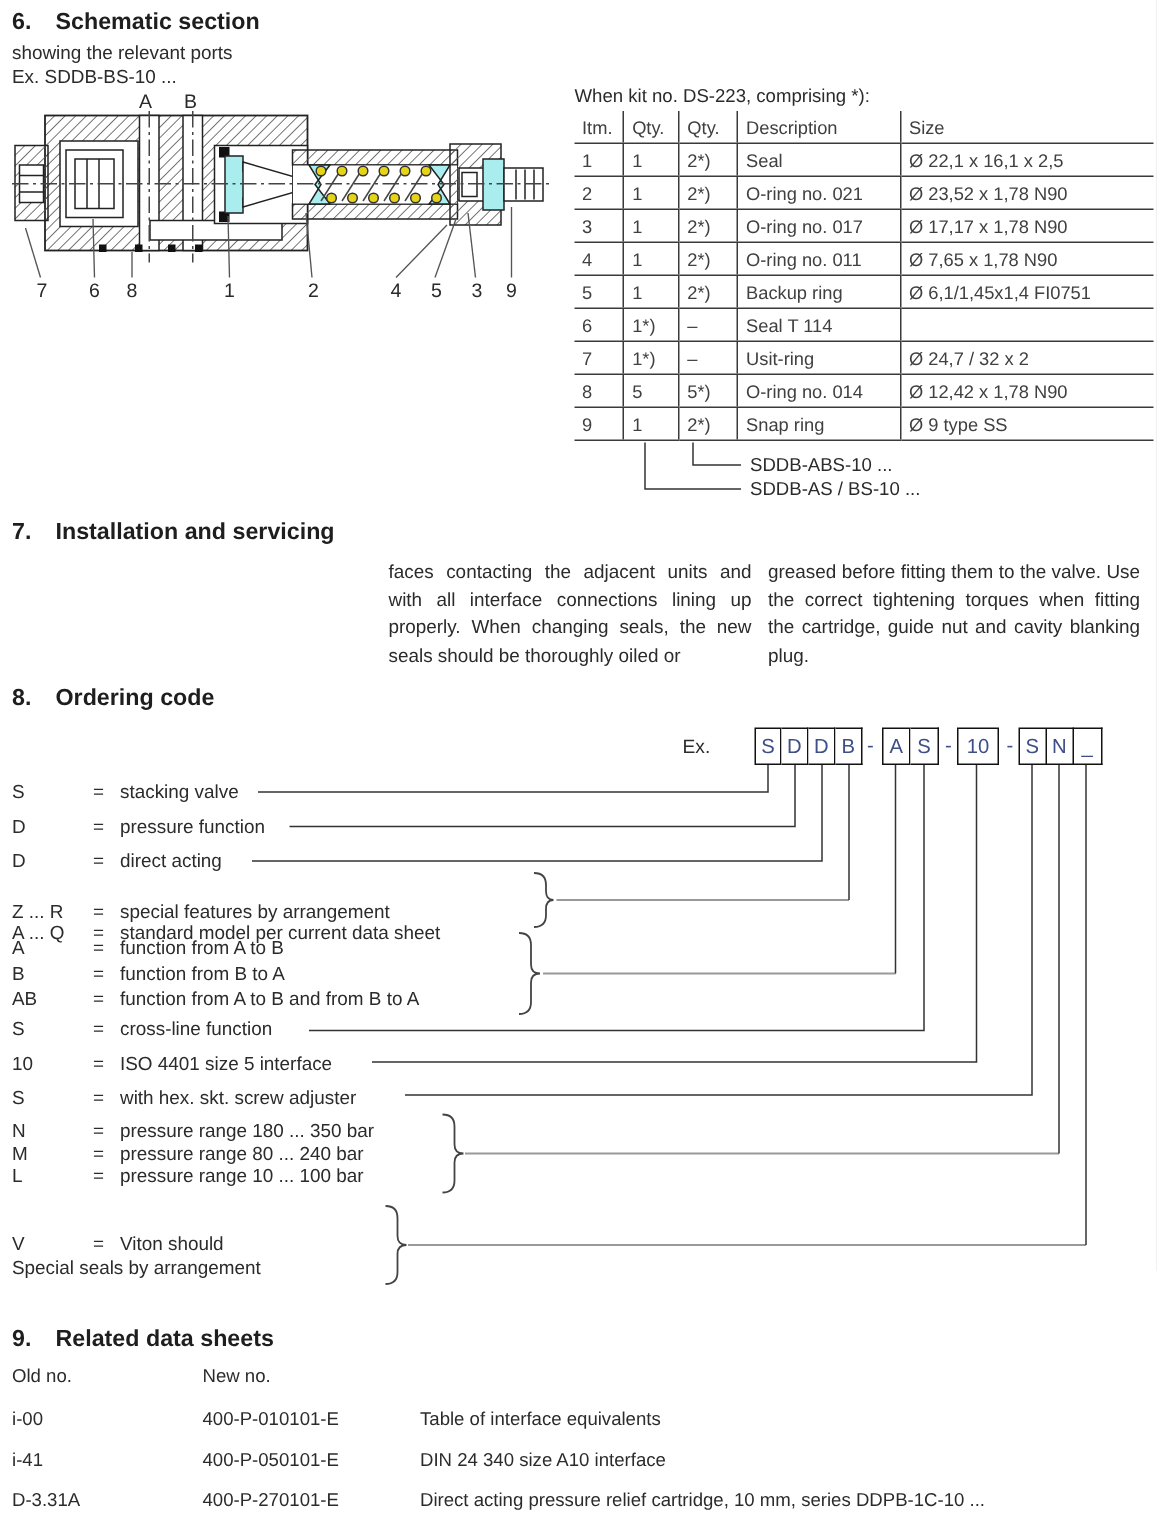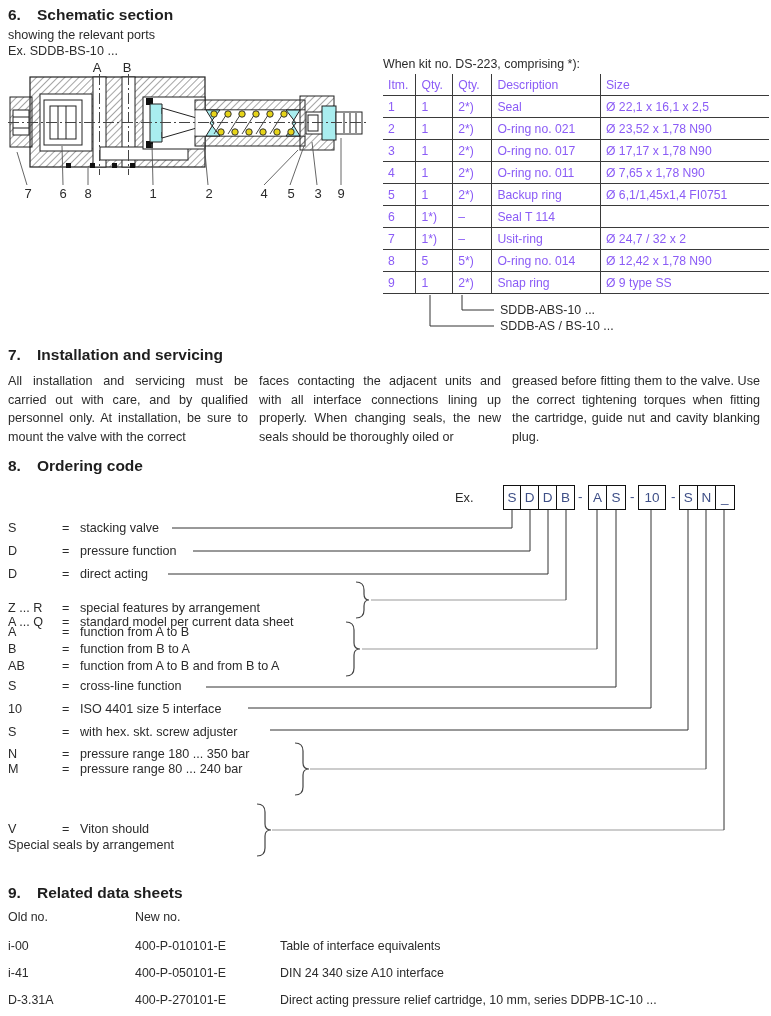--- a/index.html
+++ b/index.html
@@ -7,21 +7,21 @@
     position:relative;width:771px;height:1016px;background:#ffffff;
     font-family:"Liberation Sans", sans-serif;color:#2b2b2b;overflow:hidden;
     margin:0 auto;
   }
   .abs{position:absolute;}
   .heading{display:flex;font-weight:bold;font-size:15.5px;color:#1e1e1e;}
   .heading .num{width:29px;flex:0 0 29px;}
   .sub{font-size:12.6px;line-height:16px;}
   
   .sealkit-title{font-size:12.4px;margin-bottom:3px;}
-  table.sealkit{border-collapse:collapse;font-size:12.2px;color:#8b5cf6;}
+  table.sealkit{border-collapse:collapse;font-size:12.2px;color:#404040;}
   table.sealkit td{border-bottom:1px solid #3a3a3a;padding:3px 5px 3px 5px;height:15px;white-space:nowrap;}
   table.sealkit td + td{border-left:1px solid #3a3a3a;}
   
   .coltext{font-size:12.6px;line-height:18.6px;text-align:justify;}
   
   .ocrow{position:absolute;font-size:12.6px;line-height:16px;white-space:nowrap;}
   .ocrow .code{display:inline-block;width:54px;}
   .ocrow .eq{display:inline-block;width:18px;}
   .boxgroup{position:absolute;display:flex;height:25px;}
   .obox{box-sizing:border-box;border:1.5px solid #111;border-left:none;
@@ -243,21 +243,20 @@
       <polyline points="462,295 462,310 494,310"></polyline>
     </g>
     <text x="500" y="314" font-size="12.4" fill="#2b2b2b">SDDB-ABS-10 ...</text>
     <text x="500" y="330" font-size="12.4" fill="#2b2b2b">SDDB-AS / BS-10 ...</text>
   </svg>
 
   <div class="abs heading" style="left:8px;top:346px;">
     <span class="num">7.</span>
     <span>Installation and servicing</span>
   </div>
-  <div class="abs coltext" style="left:8px;top:372px;width:240px;">All installation and servicing must be carried out with care, and by qualified personnel only. At installation, be sure to mount the valve with the correct</div>
   <div class="abs coltext" style="left:259px;top:372px;width:242px;">faces contacting the adjacent units and with all interface connections lining up properly. When changing seals, the new seals should be thoroughly oiled or</div>
   <div class="abs coltext" style="left:512px;top:372px;width:248px;">greased before fitting them to the valve. Use the correct tightening torques when fitting the cartridge, guide nut and cavity blanking plug.</div>
 
   <div class="abs heading" style="left:8px;top:457px;">
     <span class="num">8.</span>
     <span>Ordering code</span>
   </div>
 
   <div class="exlabel" style="left:455px;top:490px;">Ex.</div>
 
@@ -289,20 +288,21 @@
   <div class="ocrow" style="left:8px;top:596px;margin-top:18px;"><span class="code">A ... Q</span><span class="eq">=</span><span>standard model per current data sheet</span></div>
   <div class="ocrow" style="left:8px;top:600px;"><span class="code">Z ... R</span><span class="eq">=</span><span>special features by arrangement</span></div>
   <div class="ocrow" style="left:8px;top:624px;"><span class="code">A</span><span class="eq">=</span><span>function from A to B</span></div>
   <div class="ocrow" style="left:8px;top:641px;"><span class="code">B</span><span class="eq">=</span><span>function from B to A</span></div>
   <div class="ocrow" style="left:8px;top:658px;"><span class="code">AB</span><span class="eq">=</span><span>function from A to B and from B to A</span></div>
   <div class="ocrow" style="left:8px;top:678px;"><span class="code">S</span><span class="eq">=</span><span>cross-line function</span></div>
   <div class="ocrow" style="left:8px;top:701px;"><span class="code">10</span><span class="eq">=</span><span>ISO 4401 size 5 interface</span></div>
   <div class="ocrow" style="left:8px;top:724px;"><span class="code">S</span><span class="eq">=</span><span>with hex. skt. screw adjuster</span></div>
   <div class="ocrow" style="left:8px;top:746px;"><span class="code">N</span><span class="eq">=</span><span>pressure range 180 ... 350 bar</span></div>
   <div class="ocrow" style="left:8px;top:761px;"><span class="code">M</span><span class="eq">=</span><span>pressure range  80 ... 240 bar</span></div>
+  <div class="ocrow" style="left:8px;top:776px;"><span class="code">L</span><span class="eq">=</span><span>pressure range  10 ... 100 bar</span></div>
   <div class="ocrow" style="left:8px;top:821px;"><span class="code">V</span><span class="eq">=</span><span>Viton should</span></div>
   <div class="ocrow" style="left:8px;top:837px;">Special seals by arrangement</div>
 
   <svg class="abs" style="left:0;top:470px;pointer-events:none;" width="771" height="400" viewBox="0 470 771 400">
     <g stroke="#333" stroke-width="1" fill="none">
       <polyline points="172,528 512,528 512,510"></polyline>
       <polyline points="193,551 530,551 530,510"></polyline>
       <polyline points="168,574 548,574 548,510"></polyline>
       <polyline points="206,687 616,687 616,510"></polyline>
       <polyline points="248,708 651,708 651,510"></polyline>

